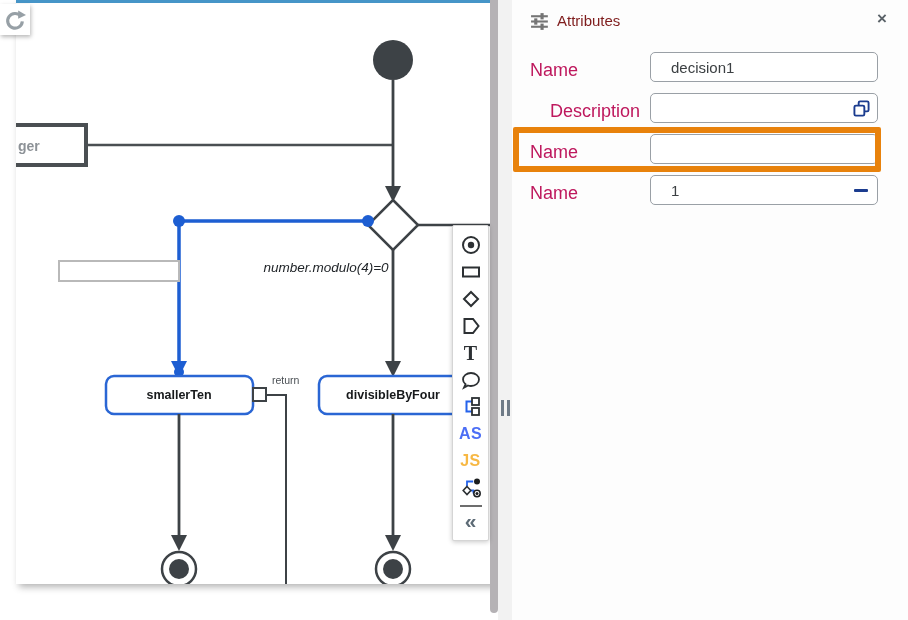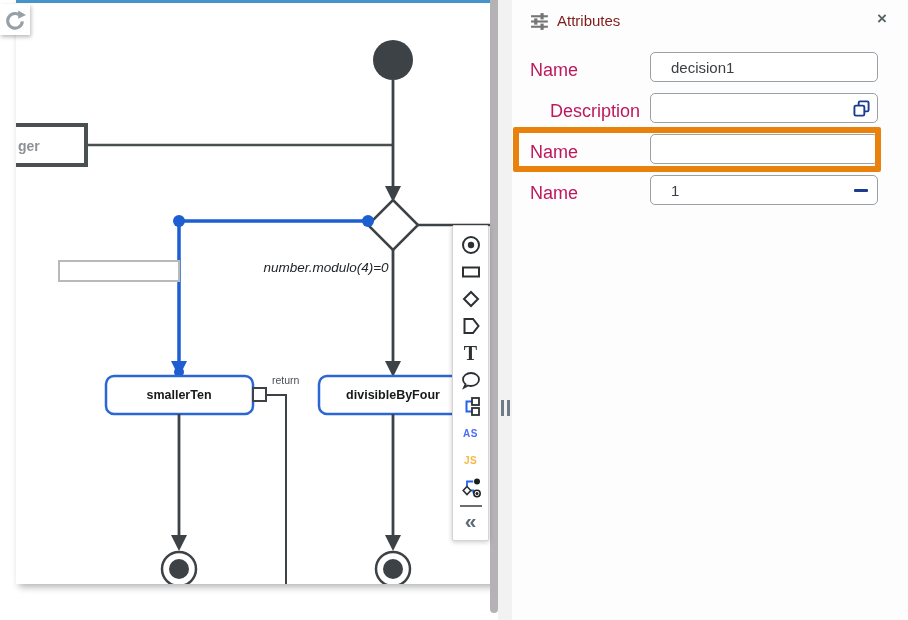--- a/index.html
+++ b/index.html
@@ -31,21 +31,21 @@
     position:absolute; left:452px; top:225px; width:37px;
     background:#ffffff; border:1px solid #d5d5d5; border-radius:2px;
     box-shadow:0 1px 5px rgba(0,0,0,0.22);
     display:flex; flex-direction:column; align-items:center;
     padding:5px 0 4px 0; z-index:5;
   }
   .tool {
     width:37px; height:27px; display:flex; align-items:center;
     justify-content:center; cursor:pointer;
   }
-  .tool-text { font-weight:bold; font-size:10px; letter-spacing:0.5px; }
+  .tool-text { font-weight:bold; font-size:16px; letter-spacing:0.5px; }
   .tool-t { font-family:"Liberation Serif", serif; font-weight:bold; font-size:20px; color:#2c3033; line-height:1; }
   .tool-as { color:#4c6ef5; }
   .tool-js { color:#f7b844; }
   .tool-collapse { font-size:21px; font-weight:bold; color:#5d6b76; line-height:1; padding-bottom:4px; }
   .tool-divider { width:22px; border-top:2px solid #6d6d6d; margin:4px 0 2px 0; }
 
   
   #canvas-scrollbar {
     position:absolute; left:490px; top:0; width:8px; height:613px;
     background:#b5b2b5; border-radius:0 0 4px 4px;

